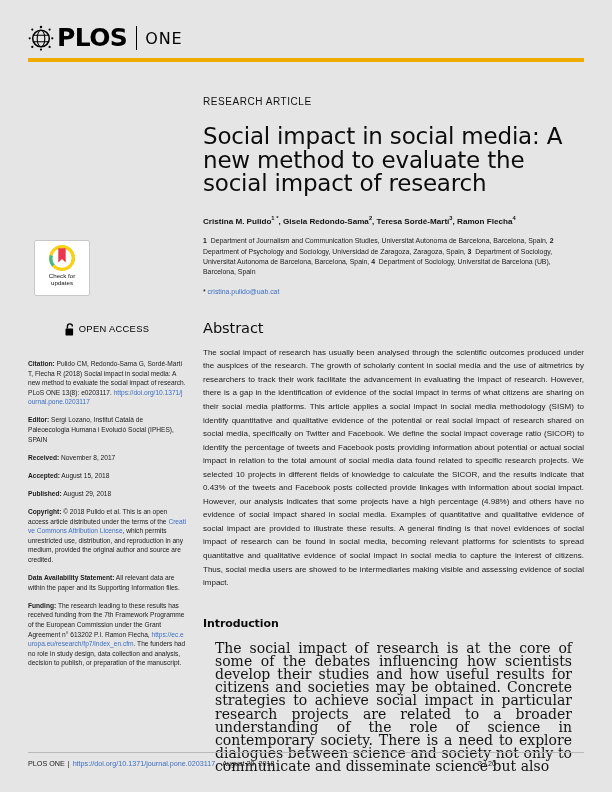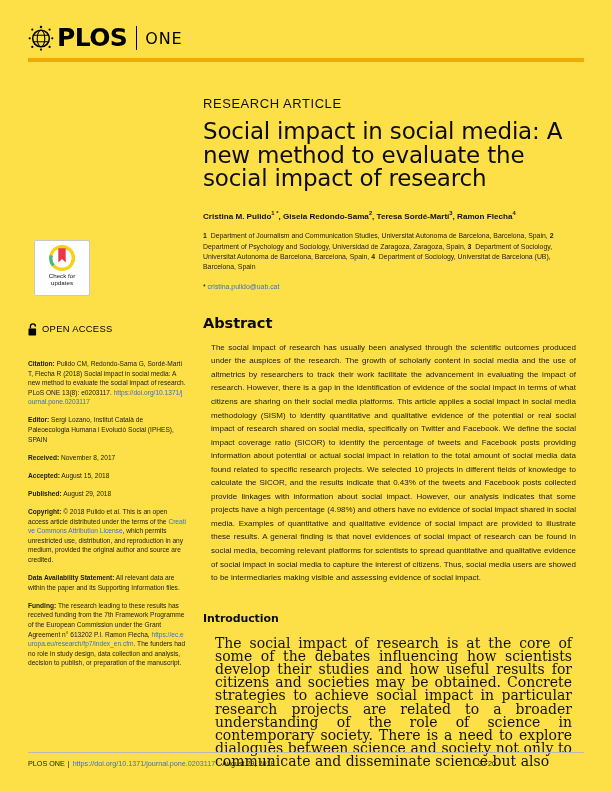--- a/index.html
+++ b/index.html
@@ -13,21 +13,21 @@
     position: relative;
     font-family: "Liberation Sans", sans-serif;
     color: #000;
     overflow: hidden;
   }
   .page {
     position: absolute;
     inset: 0;
     width: 612px;
     height: 792px;
-    background: #fde047;
+    background: #e5e5e5;
   }
 
   
   .masthead {
     position: absolute;
     left: 28px;
     top: 22px;
     width: 556px;
     height: 46px;
   }
@@ -104,20 +104,21 @@
     text-align: center;
     color: #111;
     margin-top: 1px;
     font-family: "Liberation Sans", sans-serif;
   }
 
   .oa-row {
     display: flex;
     align-items: center;
     margin-bottom: 24px;
+    justify-content: center;
   }
   .oa-lock {
     width: 10px;
     height: 13px;
     margin-right: 4px;
   }
   .oa-text {
     font-size: 9.4px;
     letter-spacing: 0.3px;
     color: #000;
@@ -140,24 +141,24 @@
   }
 
   
   .maincol {
     position: absolute;
     left: 203px;
     top: 96px;
     width: 381px;
   }
   .kicker {
-    font-size: 13px;
+    font-size: 10px;
     letter-spacing: 0.55px;
     color: #111;
-    margin-bottom: 9px;
+    margin-bottom: 18px;
     font-family: "Liberation Sans", sans-serif;
   }
   .title {
     font-family: "DejaVu Sans", sans-serif;
     font-size: 23px;
     line-height: 23.5px;
     font-weight: normal;
     color: #0c0c0c;
     margin: 0 0 16px 0;
     letter-spacing: -0.2px;
@@ -181,36 +182,36 @@
     font-size: 6.9px;
     line-height: 10px;
     color: #3b6fc4;
     margin-bottom: 22px;
   }
   .corresp .star { color: #111; }
 
   h2.section {
     font-family: "DejaVu Sans", sans-serif;
     font-size: 14.6px;
-    font-weight: bold;
+    font-weight: normal;
     color: #0c0c0c;
     margin: 0 0 10px 0;
     letter-spacing: -0.1px;
   }
   h2.section.intro {
     font-weight: bold;
     font-size: 11px;
     margin-bottom: 7px;
   }
   .abstract-p {
     font-size: 8.0px;
     line-height: 13.55px;
     color: #1a1a1a;
     text-align: justify;
-    margin: 8px;
+    margin: 0;
   }
   .intro-block { margin-top: 27px; }
   .intro-p {
     font-family: "DejaVu Serif", serif;
     font-size: 14px;
     line-height: 13.2px;
     color: #141414;
     text-align: justify;
     margin: 12px;
   }

